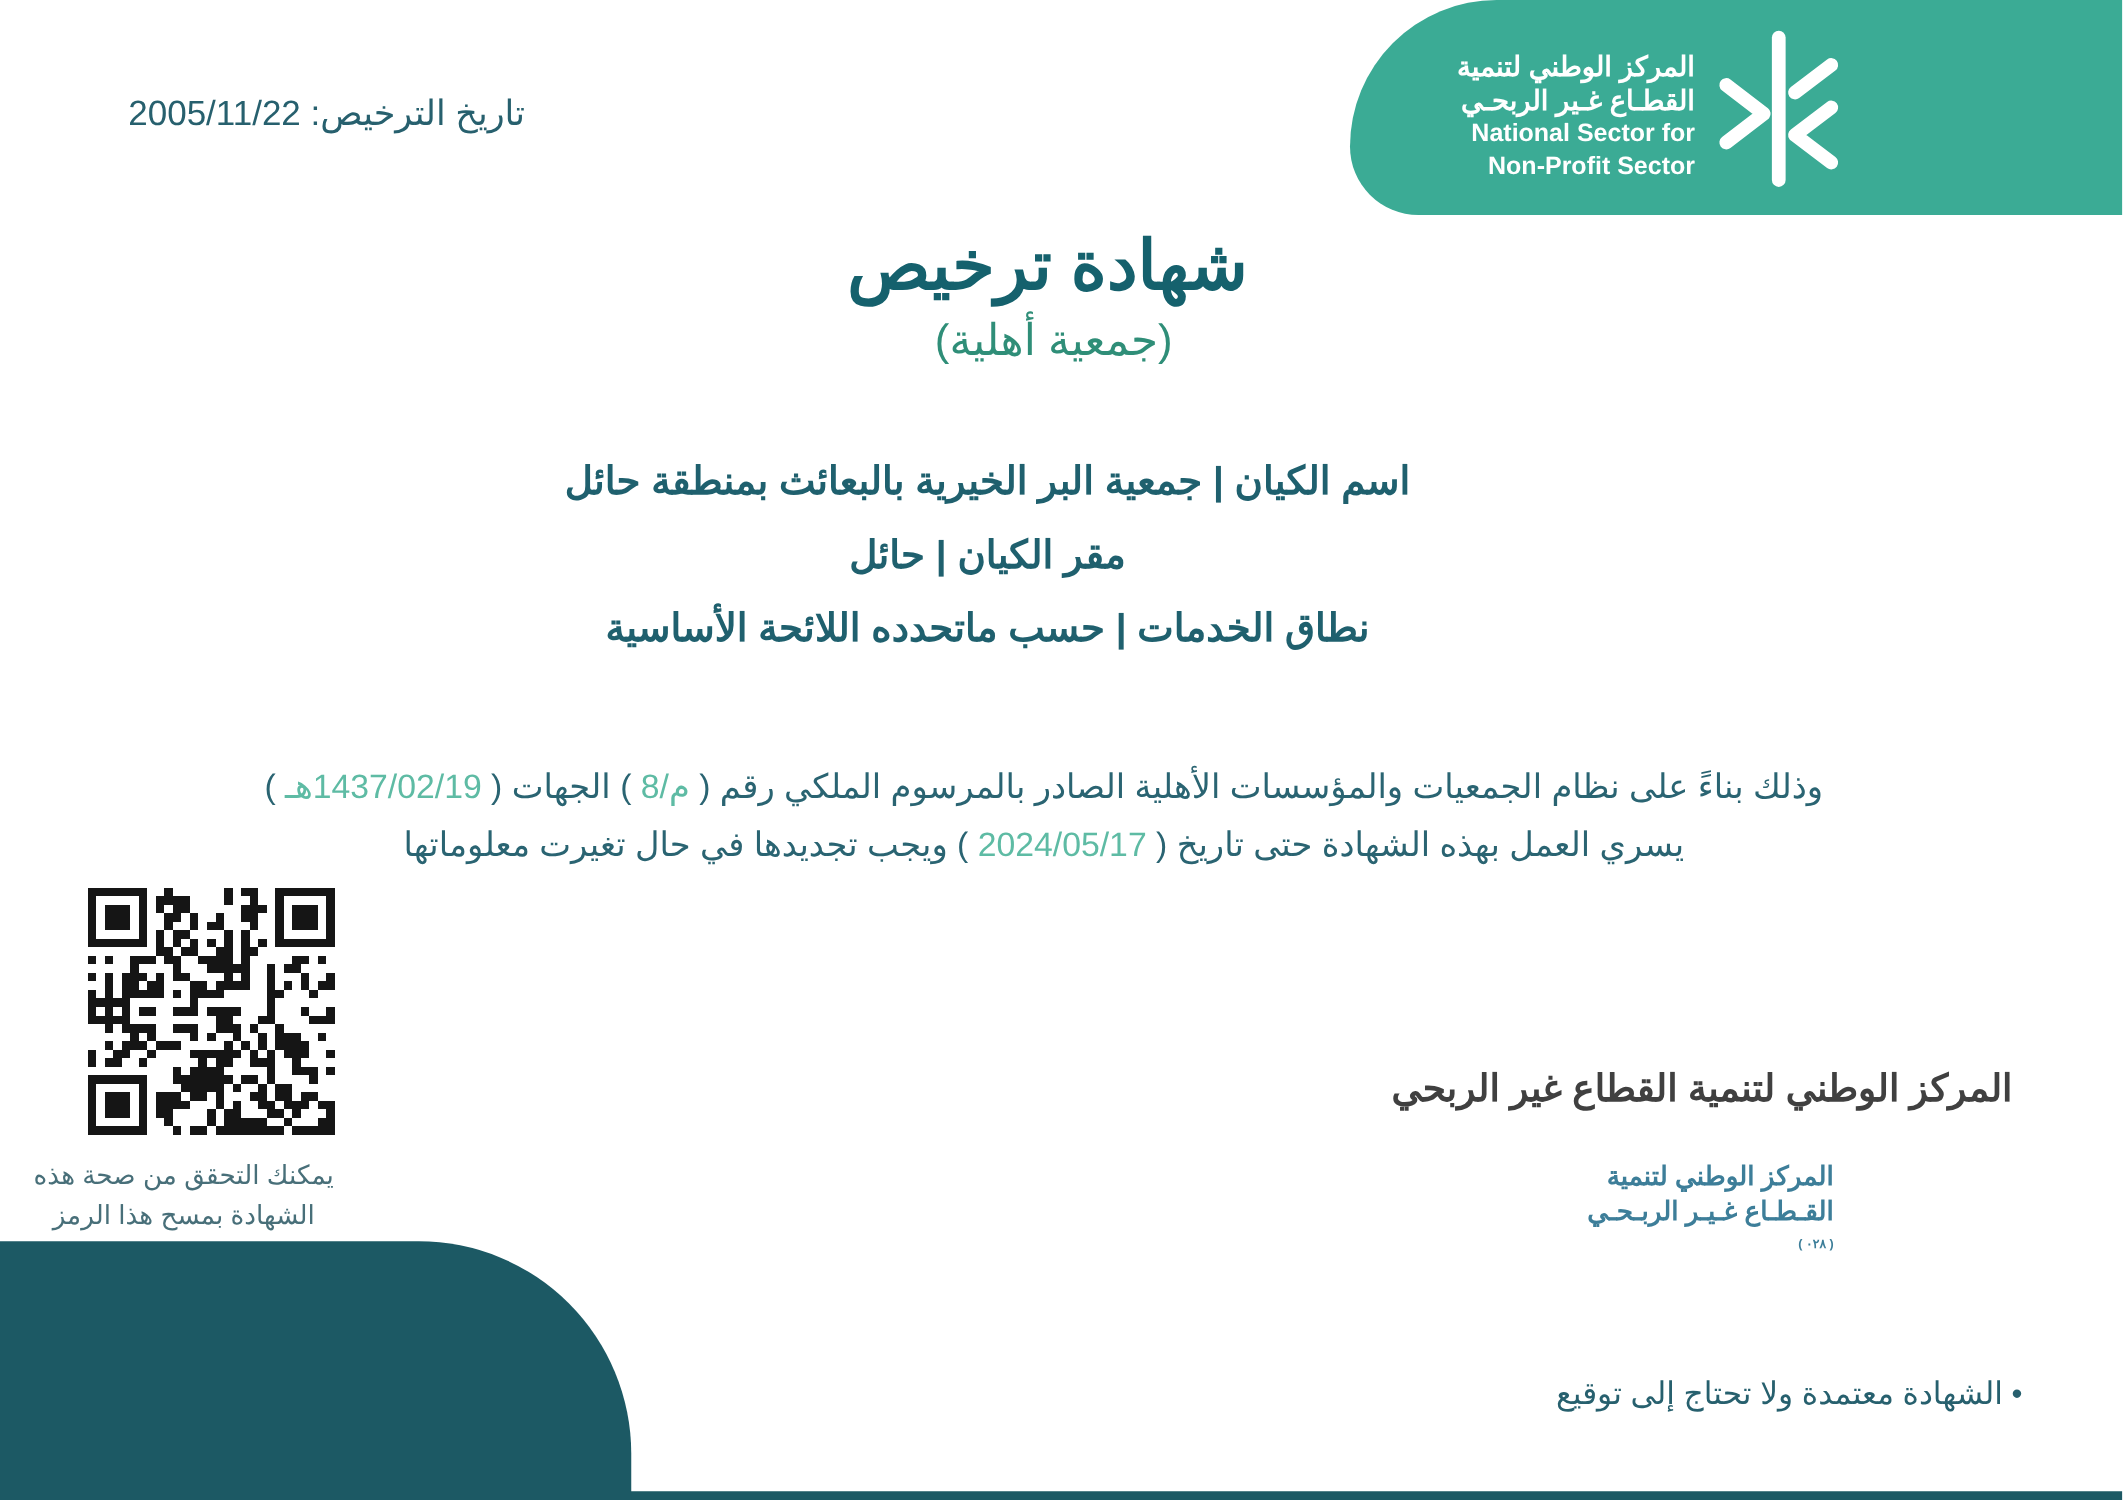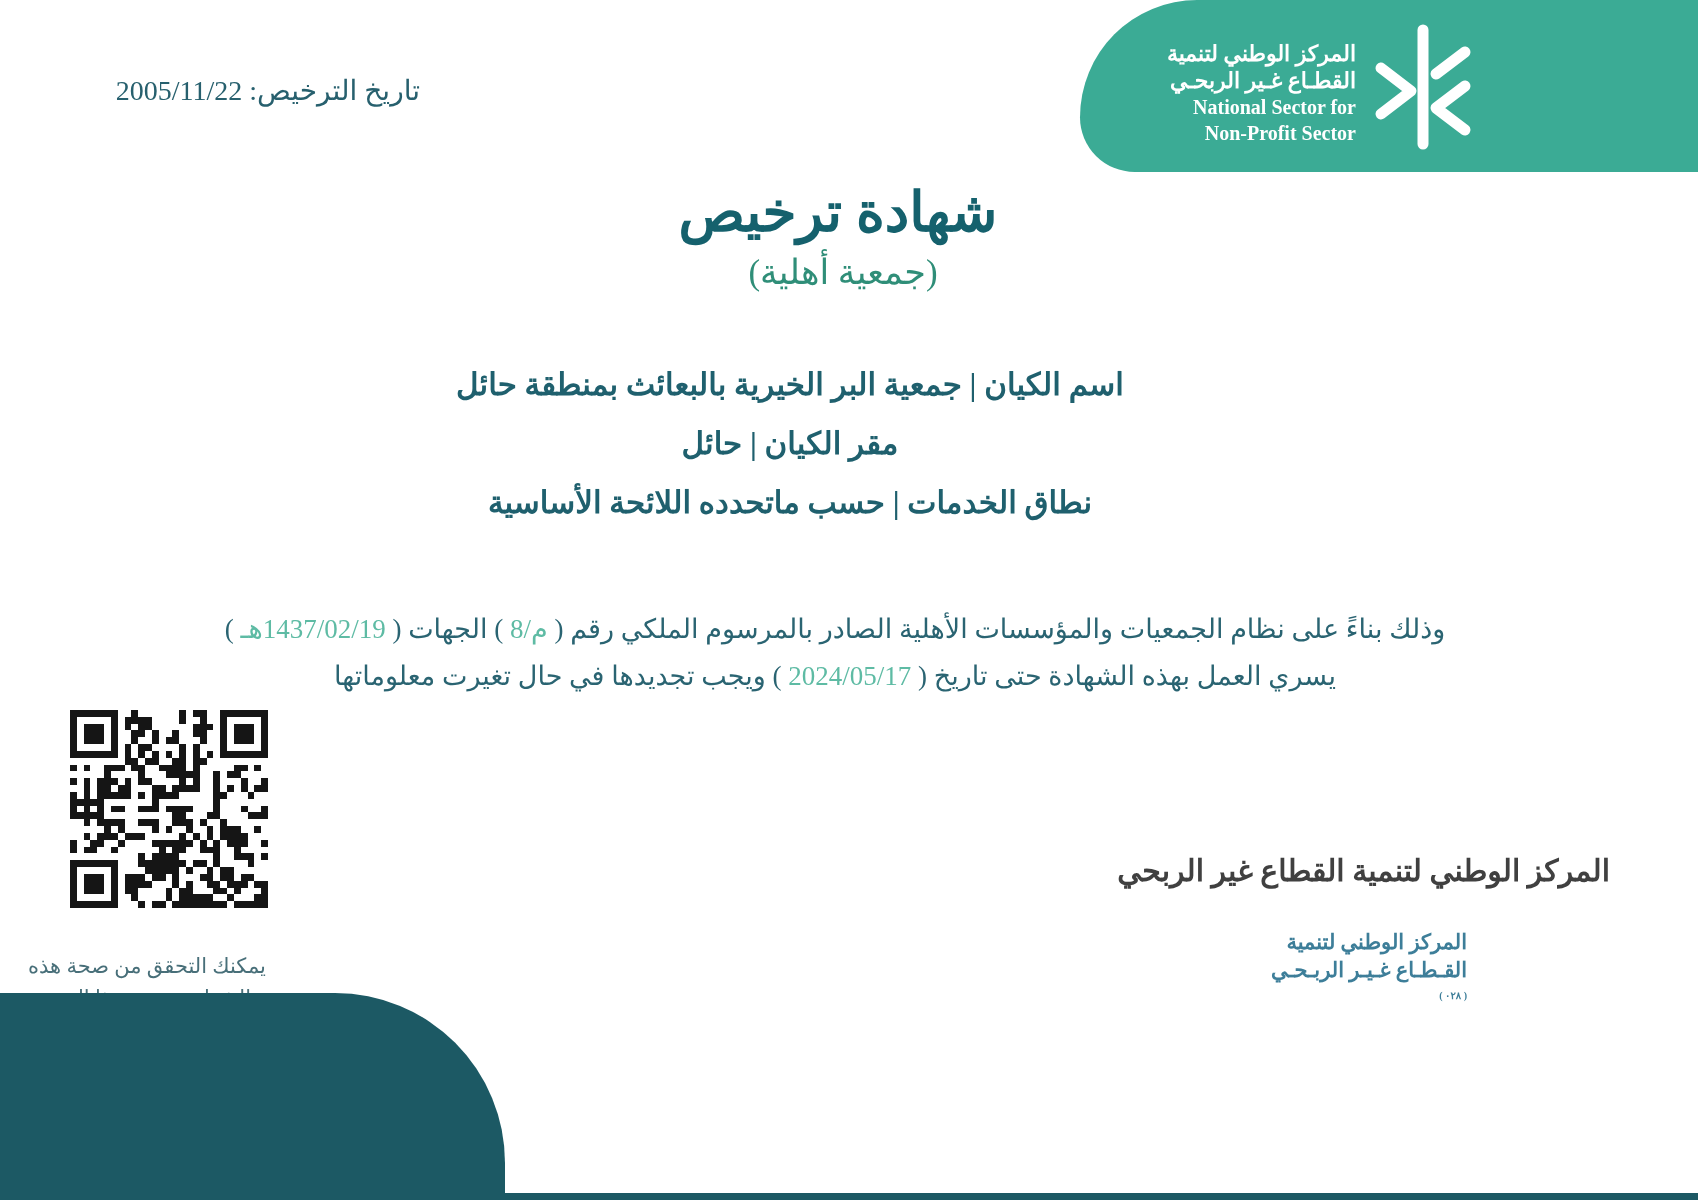--- a/index.html
+++ b/index.html
@@ -1,18 +1,18 @@
 <!DOCTYPE html>
 <html lang="ar"><head>
 <meta charset="utf-8">
 <style>
   html,body{margin:0;padding:0;background:#ffffff;}
   .page{
     position:relative;width:1698px;height:1200px;background:#ffffff;overflow:hidden;
-    font-family:Liberation Serif, serif;
+    font-family:Liberation Sans, sans-serif;
   }
   
   .brand-blob{
     position:absolute;top:0;right:0;width:618px;height:172px;
     background:#3bab95;border-radius:150px 0 0 70px;
   }
   .brand-icon{position:absolute;top:24px;right:222px;width:106px;height:126px;}
   .brand-text{
     position:absolute;top:40px;right:342px;width:300px;
     color:#ffffff;text-align:right;direction:rtl;font-weight:bold;
@@ -41,21 +41,21 @@
   
   .decree-block{
     position:absolute;top:606px;left:0;width:100%;text-align:center;transform:translateX(-14px);
     color:#2a6472;font-size:27px;line-height:47px;direction:rtl;
   }
   .decree-block .hl{color:#5ebba4;}
   
   .qr-box{position:absolute;left:70px;top:710px;width:198px;height:198px;background:#ffffff;}
   .qr-caption{
     position:absolute;left:22px;top:925px;width:250px;text-align:center;direction:rtl;
-    color:#486f79;font-size:21px;line-height:32px;margin-top:25px;
+    color:#486f79;font-size:21px;line-height:32px;
   }
   
   .sig-heading{
     position:absolute;right:88px;top:853px;width:700px;text-align:right;direction:rtl;
     color:#404040;font-size:30px;font-weight:bold;
   }
   .sig-stamp{
     position:absolute;right:231px;top:928px;width:320px;text-align:right;direction:rtl;
     color:#3d7e99;font-size:21px;font-weight:bold;line-height:28px;
   }
@@ -530,18 +530,19 @@
   </div>
 
   <div class="sig-heading">المركز الوطني لتنمية القطاع غير الربحي</div>
   <div class="sig-stamp">
     <div>المركز الوطني لتنمية</div>
     <div>القـطـاع غـيـر الربـحـي</div>
     <div class="stamp-num">( ٠٢٨ )</div>
   </div>
 
   <div class="footer-notes">
+    <div>• الشهادة معتمدة ولا تحتاج إلى توقيع</div>
   </div>
 
   <div class="bottom-bar"></div>
   <div class="bottom-shape"></div>
 
 </div>
 
 </body></html>

